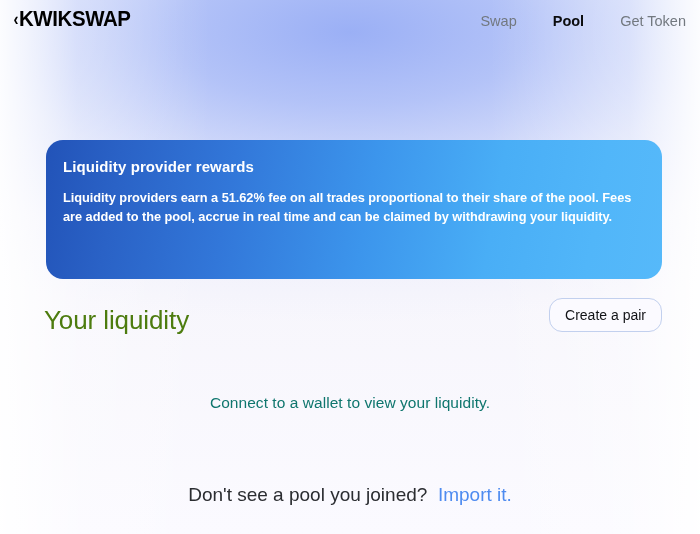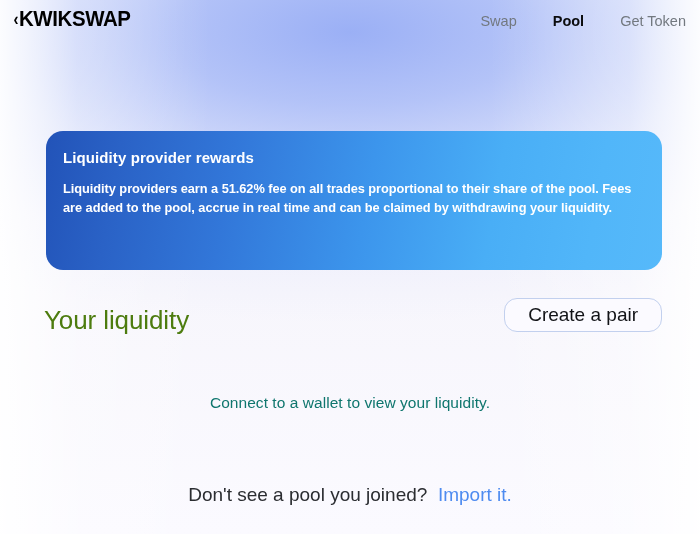--- a/index.html
+++ b/index.html
@@ -100,21 +100,21 @@
   }
   .nav-item.active {
     color: #0b0c0e;
     font-weight: bold;
   }
 
   
   #info-card {
     position: absolute;
     left: 46px;
-    top: 131px;
+    top: 140px;
     width: 616px;
     height: 139px;
     border-radius: 17px;
     background: linear-gradient(100deg,
         #2253b8 0%,
         #2a62c6 12%,
         #3277d9 30%,
         #3c95ec 52%,
         #49aef6 72%,
         #51b6f9 88%,
@@ -167,24 +167,24 @@
     position: absolute;
     right: 0;
     top: 0;
     display: flex;
     align-items: center;
     gap: 14px;
   }
   .btn {
     box-sizing: border-box;
     font-family: "Liberation Sans", sans-serif;
-    font-size: 19px;
+    font-size: 14px;
     border-radius: 13px;
     height: 34px;
-    padding: 0 23px;
+    padding: 0 15px;
     display: inline-flex;
     align-items: center;
     justify-content: center;
     cursor: pointer;
     white-space: nowrap;
   }
   #btn-create-pair {
     background: #fbfaff;
     border: 1px solid #c2d0ee;
     color: #121317;

